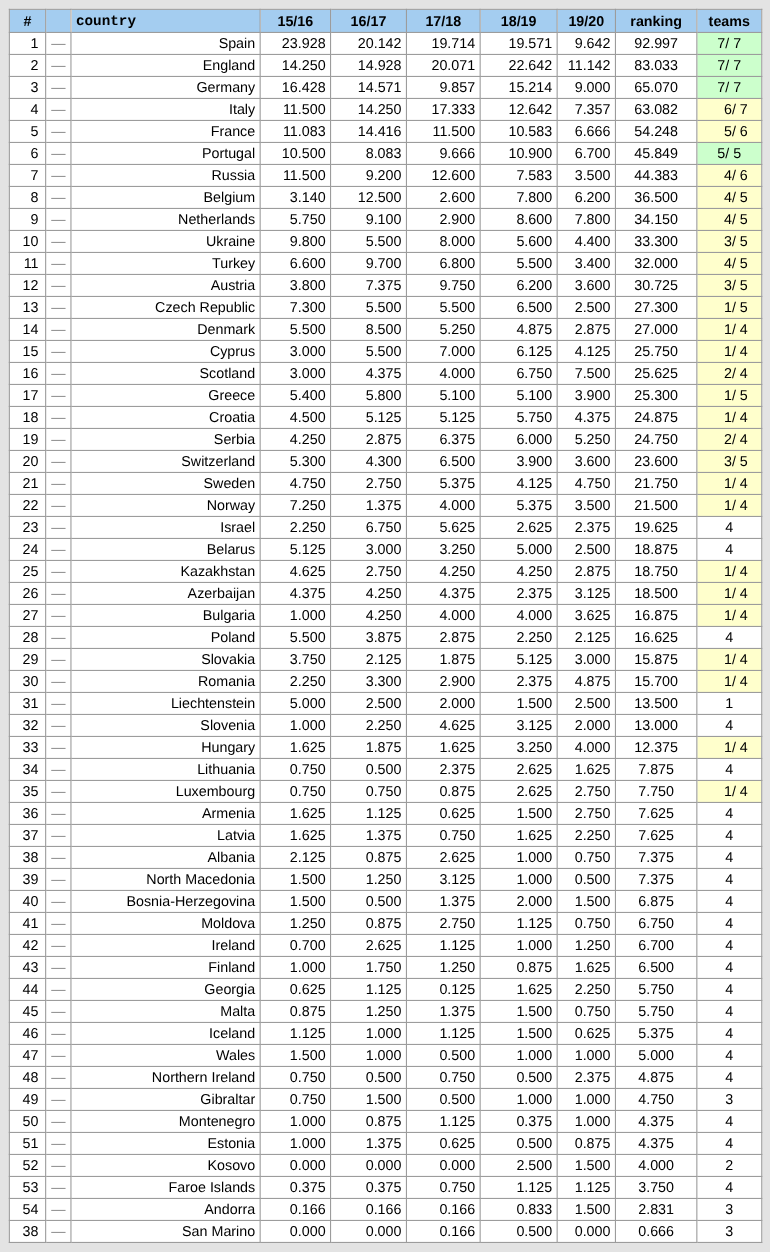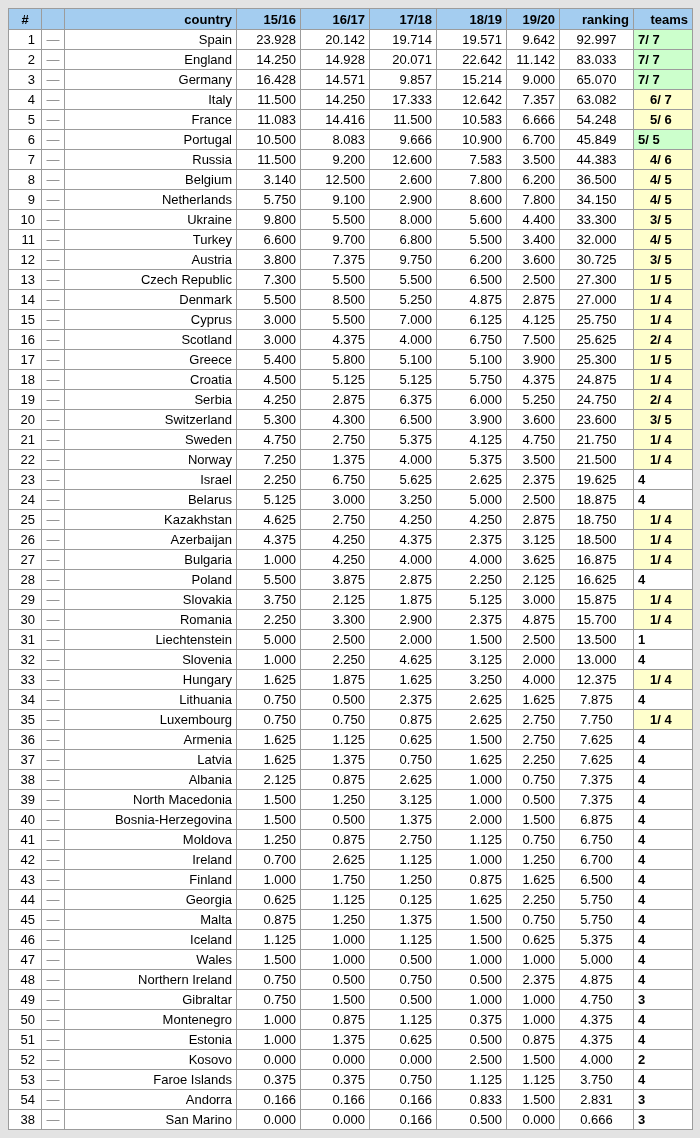--- a/index.html
+++ b/index.html
@@ -34,31 +34,31 @@
     white-space: nowrap;
     font-weight: normal;
   }
   .coef thead th {
     background: var(--header-bg, #a4cdf0);
     font-weight: bold;
     height: 21px;
   }
   th.h-rank   { text-align: center; }
   th.h-move   { text-align: center; }
-  th.h-country{ text-align: right; }
+  th.h-country{ text-align: left; font-family: Liberation Mono, monospace; }
   th.h-num,
   th.h-ranking,
-  th.h-teams  { text-align: right; }
+  th.h-teams  { }
 
   td.c-rank    { text-align: right; padding-right: 6px; }
   td.c-move    { text-align: center; color: var(--move-dash, #888888); }
   td.c-country { text-align: right; }
   td.c-num     { text-align: right; }
   td.c-ranking { text-align: center; }
-  td.c-teams   { text-align: left; font-weight: bold; }
+  td.c-teams   { text-align: center; }
   td.c-teams.bg-green  { background: var(--green, #ccffcc); }
   td.c-teams.bg-yellow { background: var(--yellow, #ffffcc); padding-left: 16px; }
   tbody tr { background: #ffffff; }
 </style>
 </head>
 <body style="background: rgb(227, 227, 227);">
 
 <div class="page">
   <table class="coef">
     <colgroup>

